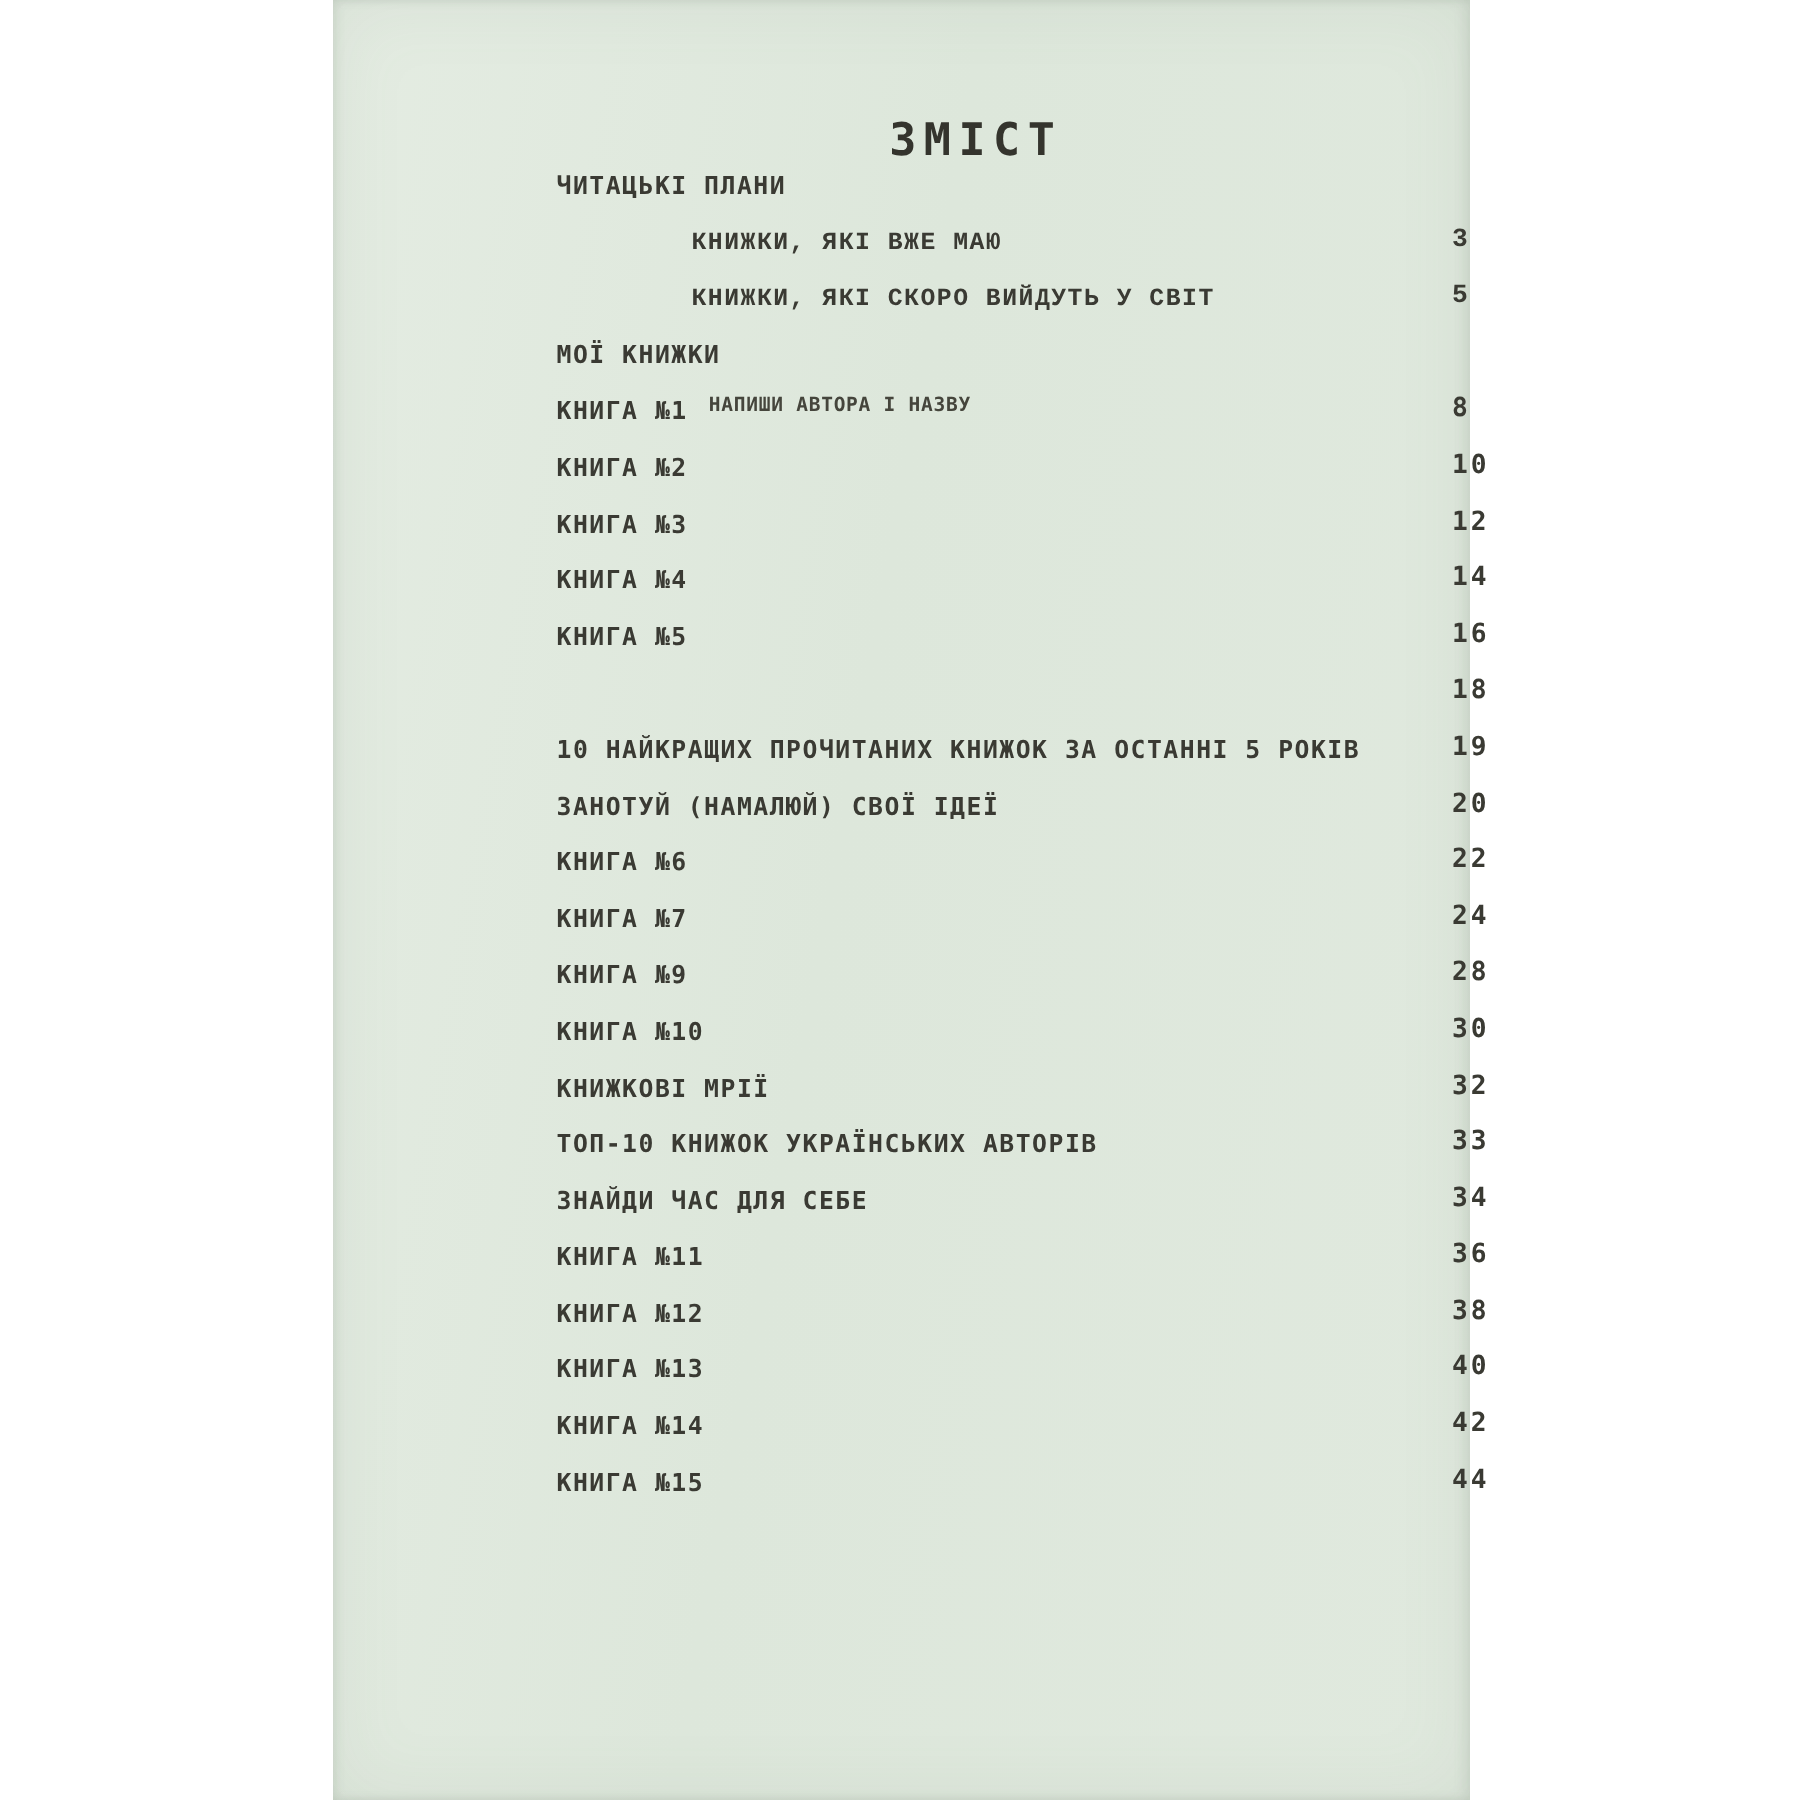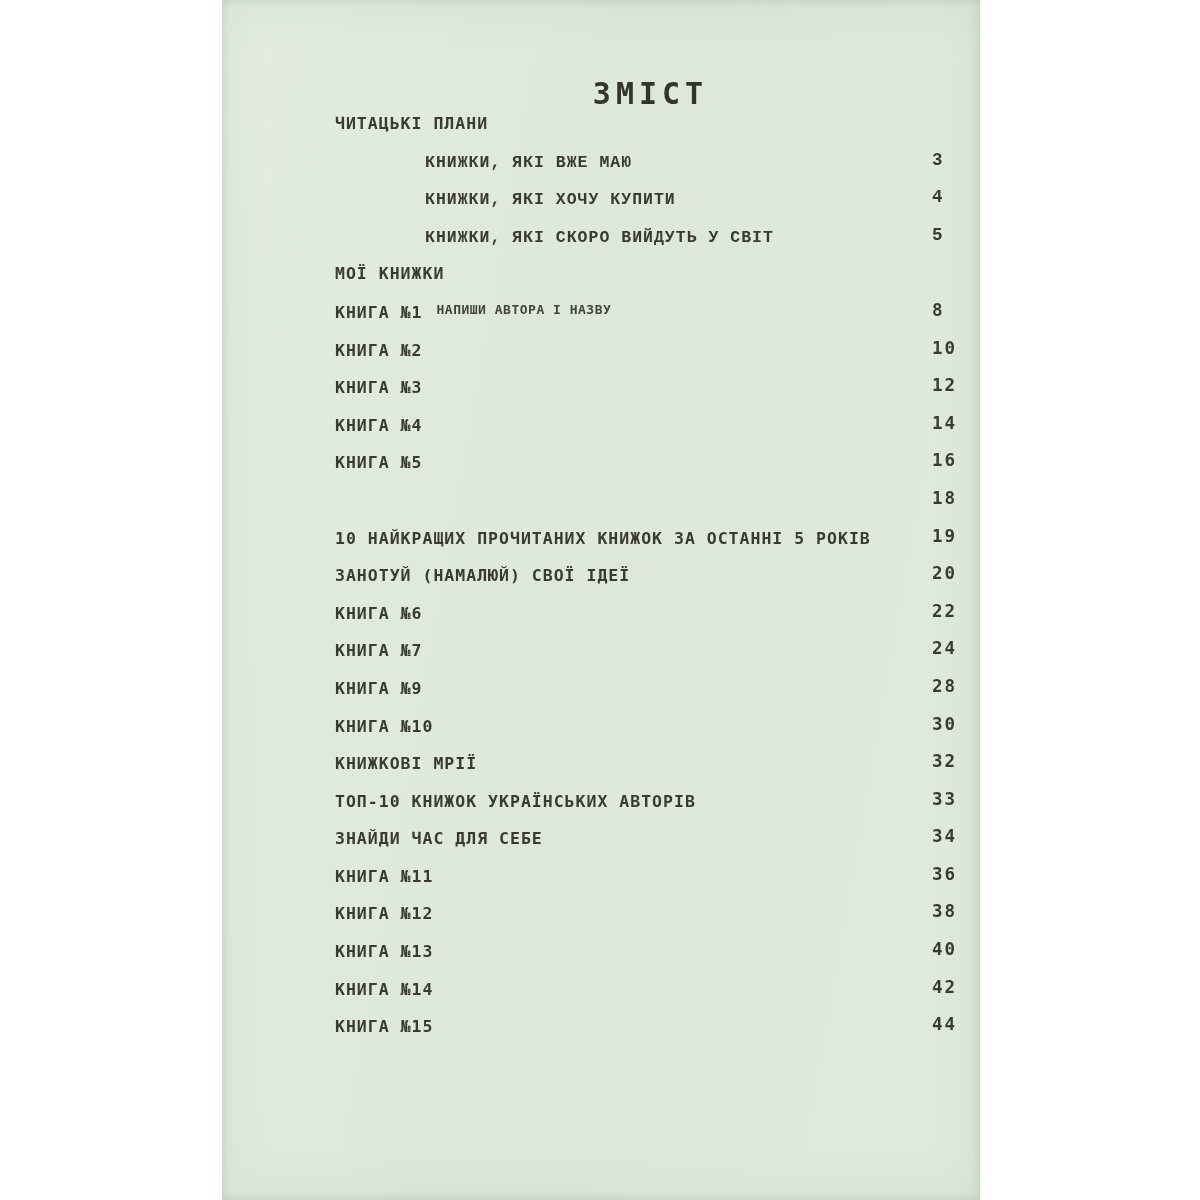--- a/index.html
+++ b/index.html
@@ -31,21 +31,21 @@
   }
   .title{
     text-align:center;
     font-size:30px;
     letter-spacing:5px;
     color:#34342d;
     font-weight:bold;
     line-height:32px;
     margin-bottom:4px;
   }
-  .toc-list{width:100%;}
+  .toc-list{width:100%;margin-left:36px;}
   .row{
     display:flex;
     align-items:baseline;
     height:37.6px;
     font-size:16.5px;
     letter-spacing:1px;
     color:var(--ink);
     white-space:nowrap;
   }
   .row .label{font-weight:bold;}
@@ -93,27 +93,20 @@
 
   </div>
         <div class="row indent">
     <span class="label">КНИЖКИ, ЯКІ ВЖЕ МАЮ</span>
     <span class="leader">
       
     </span>
     <span class="pagenum">3</span>
   </div>
         <div class="row indent">
-    <span class="label">КНИЖКИ, ЯКІ ХОЧУ КУПИТИ</span>
-    <span class="leader">
-      
-    </span>
-    <span class="pagenum">4</span>
-  </div>
-        <div class="row indent">
     <span class="label">КНИЖКИ, ЯКІ СКОРО ВИЙДУТЬ У СВІТ</span>
     <span class="leader">
       
     </span>
     <span class="pagenum">5</span>
   </div>
         <div class="row">
     <span class="label">МОЇ КНИЖКИ</span>
 
   </div>

